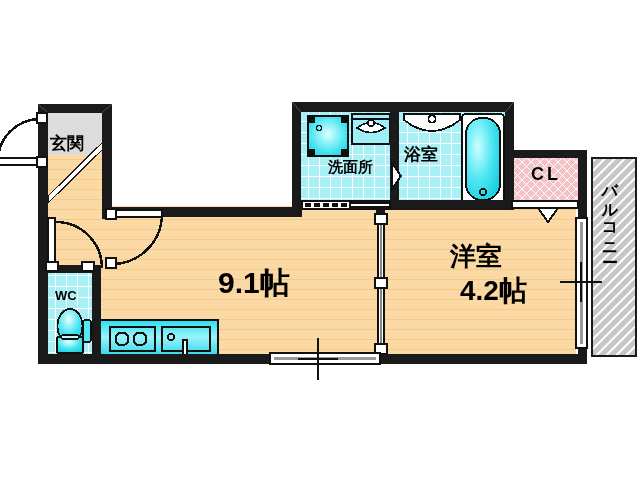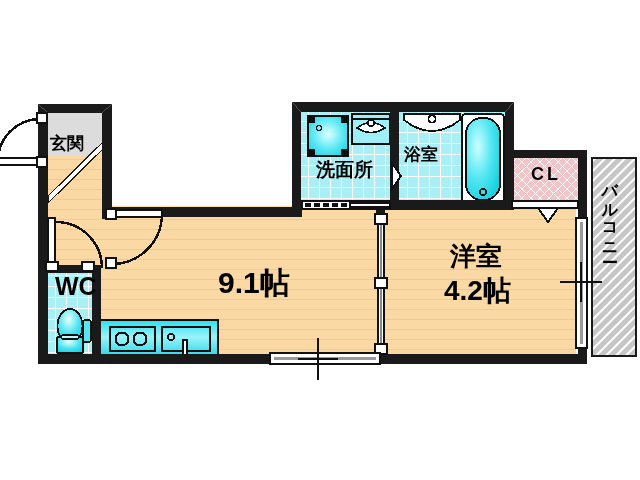--- a/index.html
+++ b/index.html
@@ -297,28 +297,28 @@
       <rect x="270" y="353" width="110" height="11" fill="#ffffff" stroke="#111" stroke-width="2"></rect>
       <rect x="274" y="357" width="102" height="3" fill="#9a9a9a"></rect>
       <line x1="318" y1="338" x2="318" y2="380" stroke="#111" stroke-width="2"></line>
       <line x1="298" y1="359" x2="338" y2="359" stroke="#111" stroke-width="2"></line>
     </g>
 
   </svg>
 
   <div class="lbl lbl-jp" style="left:50px;top:135px;font-size:17px;">玄関</div>
 
-  <div class="lbl lbl-it" style="left:55px;top:274px;font-size:25px;">WC</div>
-
-  <div class="lbl lbl-jp" style="left:316px;top:160px;font-size:19px;">洗面所</div>
+  <div class="lbl lbl-it" style="left:55px;top:289px;font-size:13px;">WC</div>
+
+  <div class="lbl lbl-jp" style="left:328px;top:160px;font-size:15px;">洗面所</div>
 
   <div class="lbl lbl-jp" style="left:404px;top:146px;font-size:17px;text-align:right;">浴室</div>
 
   <div class="lbl lbl-it" style="left:218px;top:268px;font-size:30px;text-align:center;">9.1帖</div>
 
   <div class="lbl lbl-it" style="left:450px;top:243px;font-size:26px;">洋室</div>
-  <div class="lbl lbl-it" style="left:444px;top:277px;font-size:28px;">4.2帖</div>
+  <div class="lbl lbl-it" style="left:460px;top:277px;font-size:28px;">4.2帖</div>
 
   <div class="lbl lbl-it" style="left:531px;top:165px;font-size:18px;letter-spacing:3px;">CL</div>
 
   <div class="lbl lbl-jp vert" style="left:602px;top:172px;font-size:16px;">バルコニー</div>
 
 </div>
 
 </body></html>

